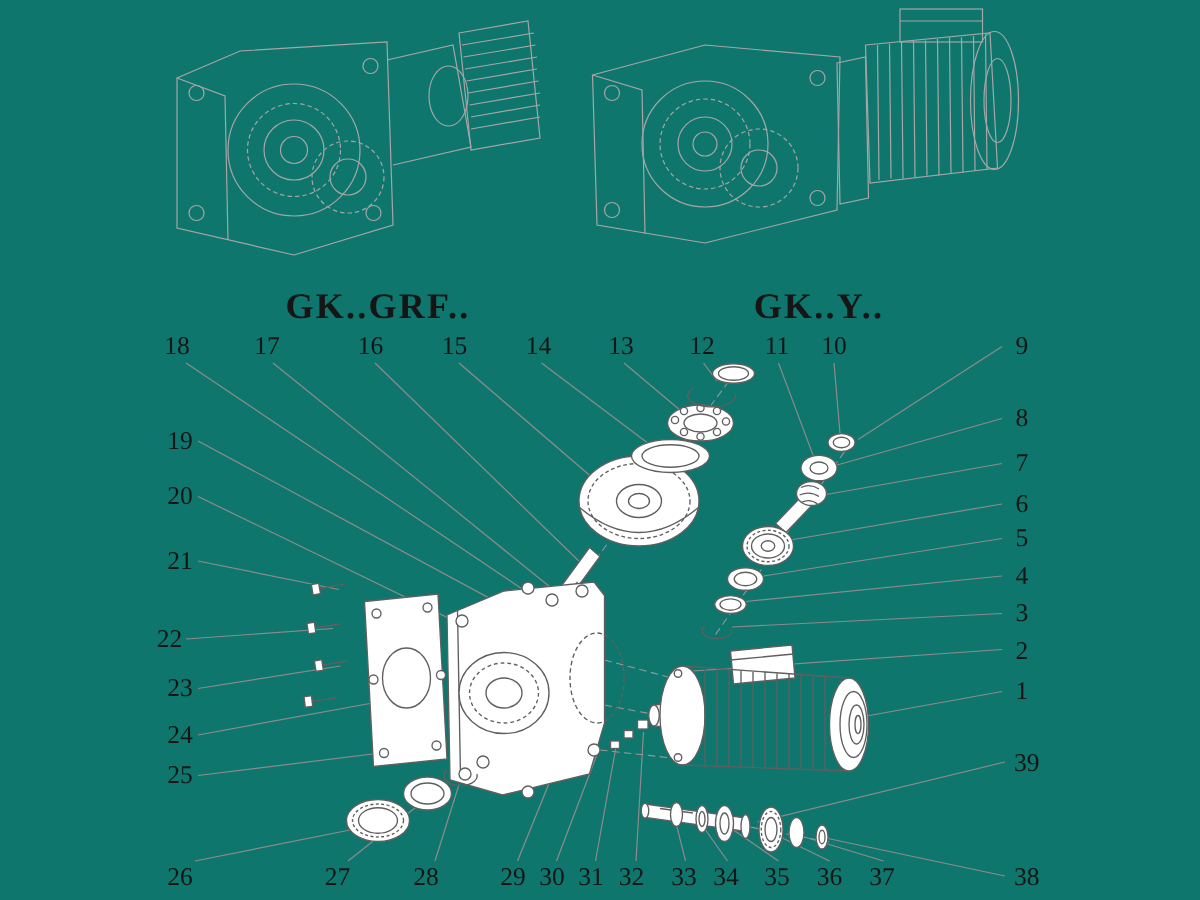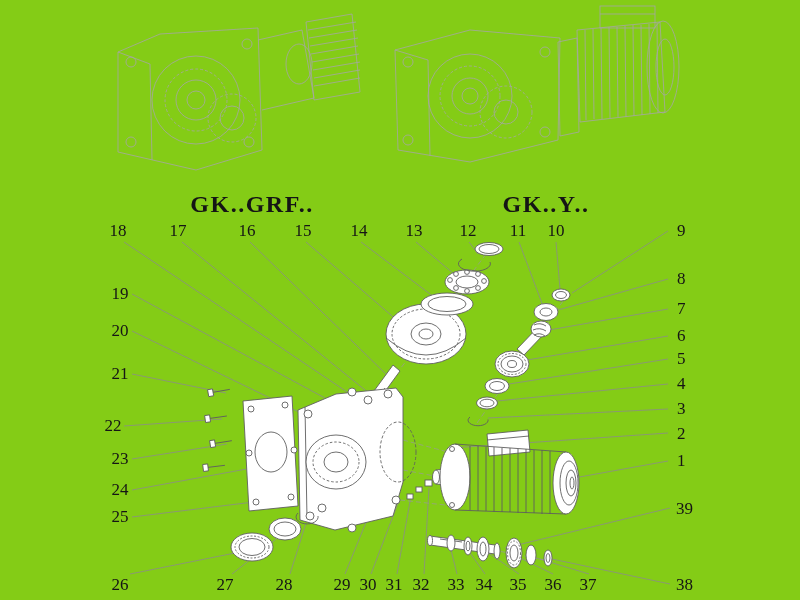--- a/index.html
+++ b/index.html
@@ -1,19 +1,19 @@
 <!DOCTYPE html>
 <html><head>
 <meta charset="utf-8">
 <style>
   html,body { margin:0; padding:0; background:#ffffff; }
   .canvas {
     position:relative;
     width:800px; height:600px;
-    background:#84cc16;
+    background:#0f766e;
     overflow:hidden;
     font-family:"Liberation Serif", serif;
   }
   svg text { user-select:none; }
 </style>
 </head>
 <body>
 
 <div class="canvas">
 <svg width="800" height="600" viewBox="0 0 800 600">

